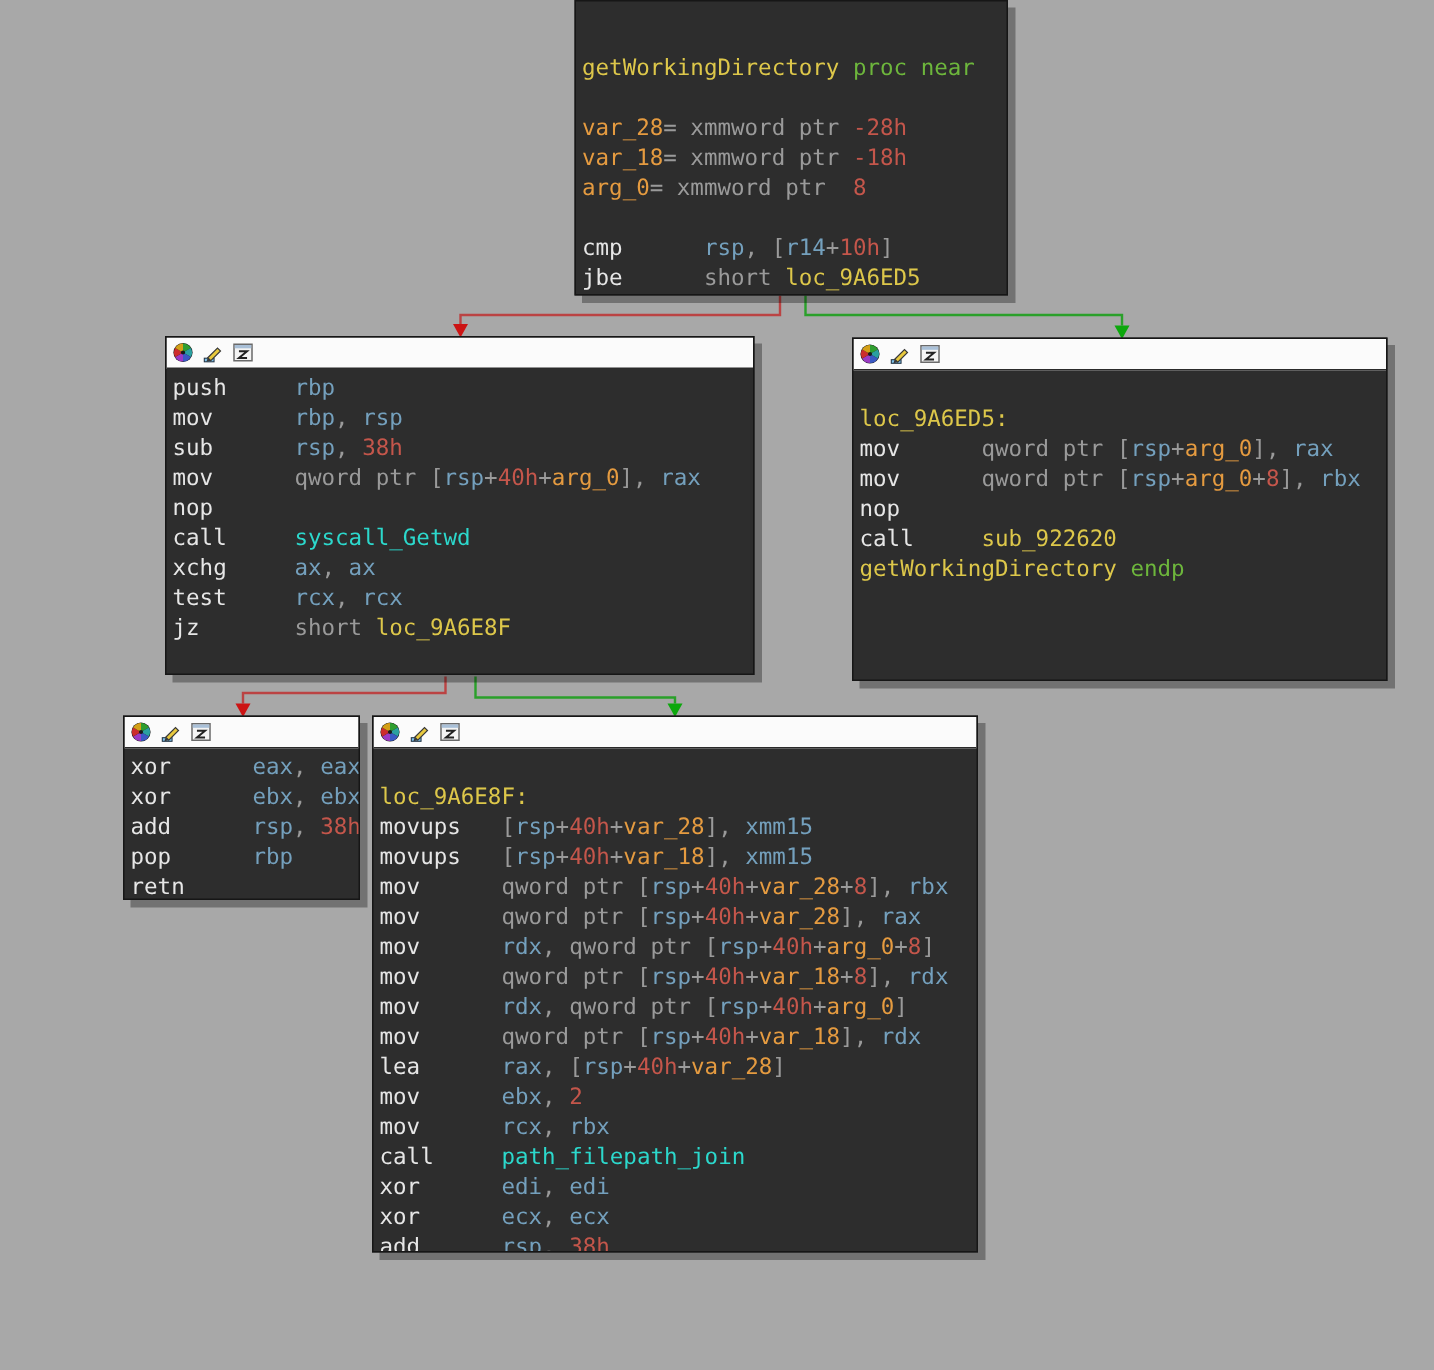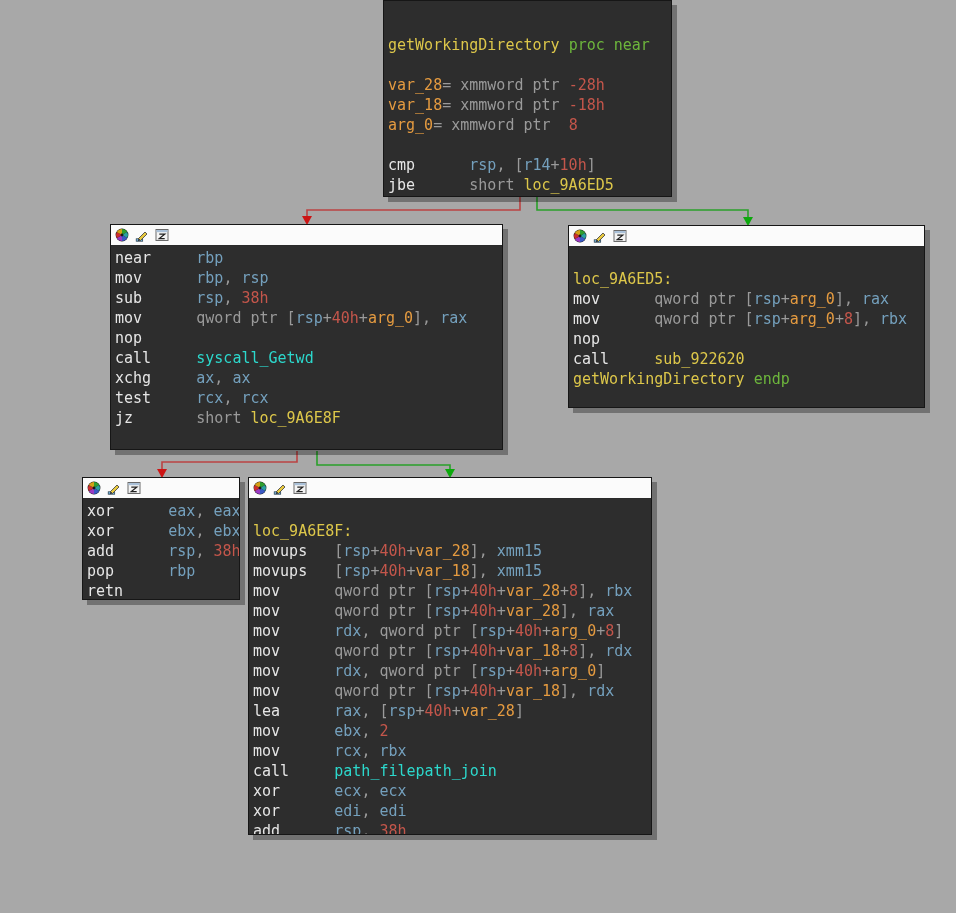--- a/index.html
+++ b/index.html
@@ -86,32 +86,32 @@
           </span>
           <span class="icon">
             <svg viewBox="0 0 14 14">
               <rect x="1" y="1.5" width="12" height="11" fill="#f4f4f4" stroke="#6a6a6a" stroke-width="1"></rect>
               <rect x="1.5" y="2" width="11" height="2.2" fill="#a9c0d8"></rect>
               <path d="M4.3 6.2 H9.7 L4.3 10.6 H9.7" stroke="#222" fill="none" stroke-width="1.3"></path>
             </svg>
           </span>
         </div>
         <div class="nbody" style="padding-top: 2px;">
-          <div class="line"><span class="t-m">near     </span><span class="t-r">rbp</span></div>
+          <div class="line"><span class="t-m">push     </span><span class="t-r">rbp</span></div>
           <div class="line"><span class="t-m">mov      </span><span class="t-r">rbp</span><span class="t-g">, </span><span class="t-r">rsp</span></div>
           <div class="line"><span class="t-m">sub      </span><span class="t-r">rsp</span><span class="t-g">, </span><span class="t-n">38h</span></div>
           <div class="line"><span class="t-m">mov      </span><span class="t-g">qword ptr [</span><span class="t-r">rsp</span><span class="t-g">+</span><span class="t-n">40h</span><span class="t-g">+</span><span class="t-v">arg_0</span><span class="t-g">], </span><span class="t-r">rax</span></div>
           <div class="line"><span class="t-m">nop</span></div>
           <div class="line"><span class="t-m">call     </span><span class="t-c">syscall_Getwd</span></div>
           <div class="line"><span class="t-m">xchg     </span><span class="t-r">ax</span><span class="t-g">, </span><span class="t-r">ax</span></div>
           <div class="line"><span class="t-m">test     </span><span class="t-r">rcx</span><span class="t-g">, </span><span class="t-r">rcx</span></div>
           <div class="line"><span class="t-m">jz       </span><span class="t-g">short </span><span class="t-l">loc_9A6E8F</span></div>
         </div>
       </div>
-      <div class="node" style="left: 568px; top: 225px; width: 357px; height: 183px;">
+      <div class="node" style="left: 568px; top: 225px; width: 357px; height: 229px;">
         <div class="titlebar">
           <span class="icon">
             <svg viewBox="0 0 14 14">
               <circle cx="7" cy="7" r="6.4" fill="#1a1a1a"></circle>
               <path d="M7 7 L7 1 A6 6 0 0 1 12.2 4 Z" fill="#2f9e2f"></path>
               <path d="M7 7 L12.2 4 A6 6 0 0 1 12.2 10 Z" fill="#2aa0a0"></path>
               <path d="M7 7 L12.2 10 A6 6 0 0 1 7 13 Z" fill="#3a59c4"></path>
               <path d="M7 7 L7 13 A6 6 0 0 1 1.8 10 Z" fill="#9a3ac4"></path>
               <path d="M7 7 L1.8 10 A6 6 0 0 1 1.8 4 Z" fill="#cc2d2d"></path>
               <path d="M7 7 L1.8 4 A6 6 0 0 1 7 1 Z" fill="#d4a017"></path>
@@ -217,21 +217,21 @@
           <div class="line"><span class="t-m">mov      </span><span class="t-g">qword ptr [</span><span class="t-r">rsp</span><span class="t-g">+</span><span class="t-n">40h</span><span class="t-g">+</span><span class="t-v">var_28</span><span class="t-g">+</span><span class="t-n">8</span><span class="t-g">], </span><span class="t-r">rbx</span></div>
           <div class="line"><span class="t-m">mov      </span><span class="t-g">qword ptr [</span><span class="t-r">rsp</span><span class="t-g">+</span><span class="t-n">40h</span><span class="t-g">+</span><span class="t-v">var_28</span><span class="t-g">], </span><span class="t-r">rax</span></div>
           <div class="line"><span class="t-m">mov      </span><span class="t-r">rdx</span><span class="t-g">, qword ptr [</span><span class="t-r">rsp</span><span class="t-g">+</span><span class="t-n">40h</span><span class="t-g">+</span><span class="t-v">arg_0</span><span class="t-g">+</span><span class="t-n">8</span><span class="t-g">]</span></div>
           <div class="line"><span class="t-m">mov      </span><span class="t-g">qword ptr [</span><span class="t-r">rsp</span><span class="t-g">+</span><span class="t-n">40h</span><span class="t-g">+</span><span class="t-v">var_18</span><span class="t-g">+</span><span class="t-n">8</span><span class="t-g">], </span><span class="t-r">rdx</span></div>
           <div class="line"><span class="t-m">mov      </span><span class="t-r">rdx</span><span class="t-g">, qword ptr [</span><span class="t-r">rsp</span><span class="t-g">+</span><span class="t-n">40h</span><span class="t-g">+</span><span class="t-v">arg_0</span><span class="t-g">]</span></div>
           <div class="line"><span class="t-m">mov      </span><span class="t-g">qword ptr [</span><span class="t-r">rsp</span><span class="t-g">+</span><span class="t-n">40h</span><span class="t-g">+</span><span class="t-v">var_18</span><span class="t-g">], </span><span class="t-r">rdx</span></div>
           <div class="line"><span class="t-m">lea      </span><span class="t-r">rax</span><span class="t-g">, [</span><span class="t-r">rsp</span><span class="t-g">+</span><span class="t-n">40h</span><span class="t-g">+</span><span class="t-v">var_28</span><span class="t-g">]</span></div>
           <div class="line"><span class="t-m">mov      </span><span class="t-r">ebx</span><span class="t-g">, </span><span class="t-n">2</span></div>
           <div class="line"><span class="t-m">mov      </span><span class="t-r">rcx</span><span class="t-g">, </span><span class="t-r">rbx</span></div>
           <div class="line"><span class="t-m">call     </span><span class="t-c">path_filepath_join</span></div>
+          <div class="line"><span class="t-m">xor      </span><span class="t-r">edi</span><span class="t-g">, </span><span class="t-r">edi</span></div>
           <div class="line"><span class="t-m">xor      </span><span class="t-r">ecx</span><span class="t-g">, </span><span class="t-r">ecx</span></div>
-          <div class="line"><span class="t-m">xor      </span><span class="t-r">edi</span><span class="t-g">, </span><span class="t-r">edi</span></div>
           <div class="line"><span class="t-m">add      </span><span class="t-r">rsp</span><span class="t-g">, </span><span class="t-n">38h</span></div>
           <div class="line"><span class="t-m">pop      </span><span class="t-r">rbp</span></div>
           <div class="line"><span class="t-m">retn</span></div>
         </div>
       </div>
     </div>
 </div>
 
 </body></html>

